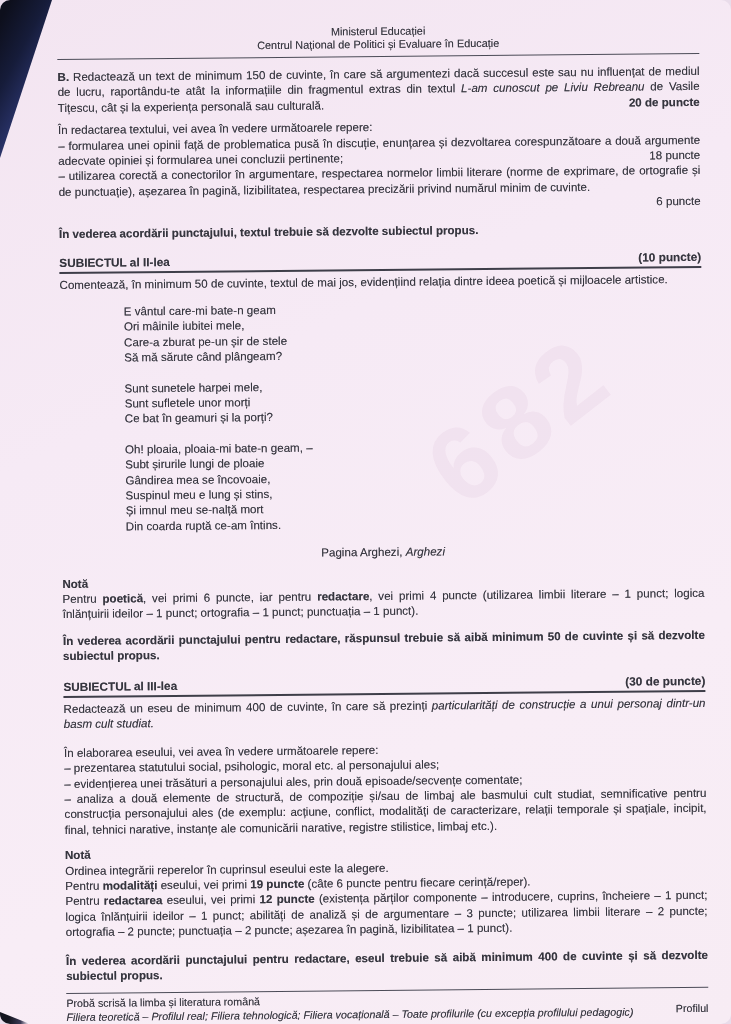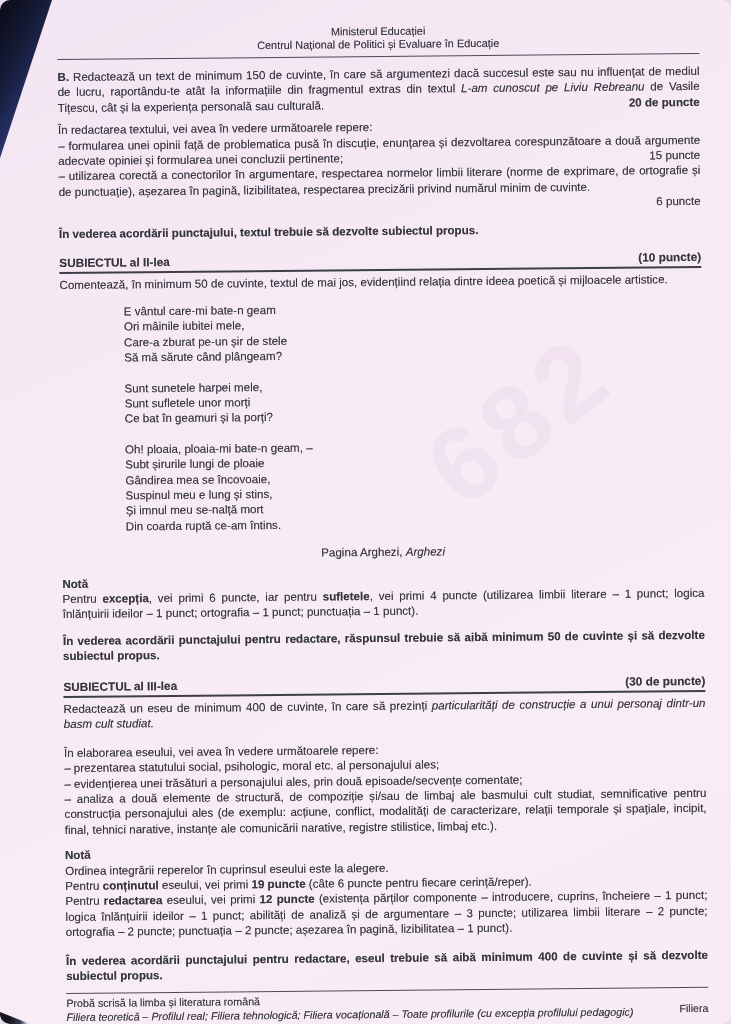--- a/index.html
+++ b/index.html
@@ -79,21 +79,21 @@
 
     <div class="doc-header">
       <div>Ministerul Educației</div>
       <div>Centrul Național de Politici și Evaluare în Educație</div>
     </div>
     <hr class="header-rule">
 
     <p class="para justify rel mt-b"><b>B.</b><span> Redactează un text de minimum 150 de cuvinte, în care să argumentezi dacă succesul este sau nu influențat de mediul de lucru, raportându-te atât la informațiile din fragmentul extras din textul </span><i>L-am cunoscut pe Liviu Rebreanu</i><span> de Vasile Tițescu, cât și la experiența personală sau culturală.</span><b class="pts-abs">20 de puncte</b></p>
 
     <p class="para mt-intro">În redactarea textului, vei avea în vedere următoarele repere:</p>
-    <p class="para justify rel"><span>– formularea unei opinii față de problematica pusă în discuție, enunțarea și dezvoltarea corespunzătoare a două argumente adecvate opiniei și formularea unei concluzii pertinente;</span><span class="pts-abs">15 puncte</span></p>
+    <p class="para justify rel"><span>– formularea unei opinii față de problematica pusă în discuție, enunțarea și dezvoltarea corespunzătoare a două argumente adecvate opiniei și formularea unei concluzii pertinente;</span><span class="pts-abs">18 puncte</span></p>
     <p class="para justify">– utilizarea corectă a conectorilor în argumentare, respectarea normelor limbii literare (norme de exprimare, de ortografie și de punctuație), așezarea în pagină, lizibilitatea, respectarea precizării privind numărul minim de cuvinte.</p>
     <p class="para tright">6 puncte</p>
 
     <p class="para note-strong">În vederea acordării punctajului, textul trebuie să dezvolte subiectul propus.</p>
 
     <div class="sect-row">
       <span>SUBIECTUL al II-lea</span>
       <span>(10 puncte)</span>
     </div>
     <p class="para task">Comentează, în minimum 50 de cuvinte, textul de mai jos, evidențiind relația dintre ideea poetică și mijloacele artistice.</p>
@@ -117,46 +117,46 @@
         <div class="pline">Suspinul meu e lung și stins,</div>
         <div class="pline">Și imnul meu se-nalță mort</div>
         <div class="pline">Din coarda ruptă ce-am întins.</div>
       </div>
     </div>
 
     <div class="attribution"><span>Pagina Arghezi, </span><i>Arghezi</i></div>
 
     <div class="nota-block">
       <div class="nota-label">Notă</div>
-      <p class="para justify"><span>Pentru </span><b>excepția</b><span>, vei primi 6 puncte, iar pentru </span><b>sufletele</b><span>, vei primi 4 puncte (utilizarea limbii literare – 1 punct; logica înlănțuirii ideilor – 1 punct; ortografia – 1 punct; punctuația – 1 punct).</span></p>
+      <p class="para justify"><span>Pentru </span><b>poetică</b><span>, vei primi 6 puncte, iar pentru </span><b>redactare</b><span>, vei primi 4 puncte (utilizarea limbii literare – 1 punct; logica înlănțuirii ideilor – 1 punct; ortografia – 1 punct; punctuația – 1 punct).</span></p>
     </div>
 
     <p class="para note-strong justify">În vederea acordării punctajului pentru redactare, răspunsul trebuie să aibă minimum 50 de cuvinte și să dezvolte subiectul propus.</p>
 
     <div class="sect-row" style="margin-top:16px;">
       <span>SUBIECTUL al III-lea</span>
       <span>(30 de puncte)</span>
     </div>
     <p class="para justify task"><span>Redactează un eseu de minimum 400 de cuvinte, în care să prezinți </span><i>particularități de construcție a unui personaj dintr-un basm cult studiat.</i></p>
 
     <p class="para" style="margin-top:13px;">În elaborarea eseului, vei avea în vedere următoarele repere:</p>
     <p class="para justify">– prezentarea statutului social, psihologic, moral etc. al personajului ales;</p>
     <p class="para justify">– evidențierea unei trăsături a personajului ales, prin două episoade/secvențe comentate;</p>
     <p class="para justify">– analiza a două elemente de structură, de compoziție și/sau de limbaj ale basmului cult studiat, semnificative pentru construcția personajului ales (de exemplu: acțiune, conflict, modalități de caracterizare, relații temporale și spațiale, incipit, final, tehnici narative, instanțe ale comunicării narative, registre stilistice, limbaj etc.).</p>
 
     <div class="nota-block" style="margin-top:10px;">
       <div class="nota-label">Notă</div>
       <p class="para">Ordinea integrării reperelor în cuprinsul eseului este la alegere.</p>
-      <p class="para justify"><span>Pentru </span><b>conținutul</b><span> eseului, vei primi </span><b>19 puncte</b><span> (câte 6 puncte pentru fiecare cerință/reper).</span></p>
+      <p class="para justify"><span>Pentru </span><b>modalități</b><span> eseului, vei primi </span><b>19 puncte</b><span> (câte 6 puncte pentru fiecare cerință/reper).</span></p>
       <p class="para justify"><span>Pentru </span><b>redactarea</b><span> eseului, vei primi </span><b>12 puncte</b><span> (existența părților componente – introducere, cuprins, încheiere – 1 punct; logica înlănțuirii ideilor – 1 punct; abilități de analiză și de argumentare – 3 puncte; utilizarea limbii literare – 2 puncte; ortografia – 2 puncte; punctuația – 2 puncte; așezarea în pagină, lizibilitatea – 1 punct).</span></p>
     </div>
 
     <p class="para note-strong justify" style="margin-top:13px;">În vederea acordării punctajului pentru redactare, eseul trebuie să aibă minimum 400 de cuvinte și să dezvolte subiectul propus.</p>
 
     <div class="footer">
       <div>Probă scrisă la limba și literatura română</div>
-      <div class="footer-session">Filiera</div>
+      <div class="footer-session">Profilul</div>
       <div class="footer-profiles">Filiera teoretică – Profilul real; Filiera tehnologică; Filiera vocațională – Toate profilurile (cu excepția profilului pedagogic)</div>
       <div class="footer-page">Pagina 2 din 2</div>
     </div>
 
   </div>
 </div>
 
 </body></html>

